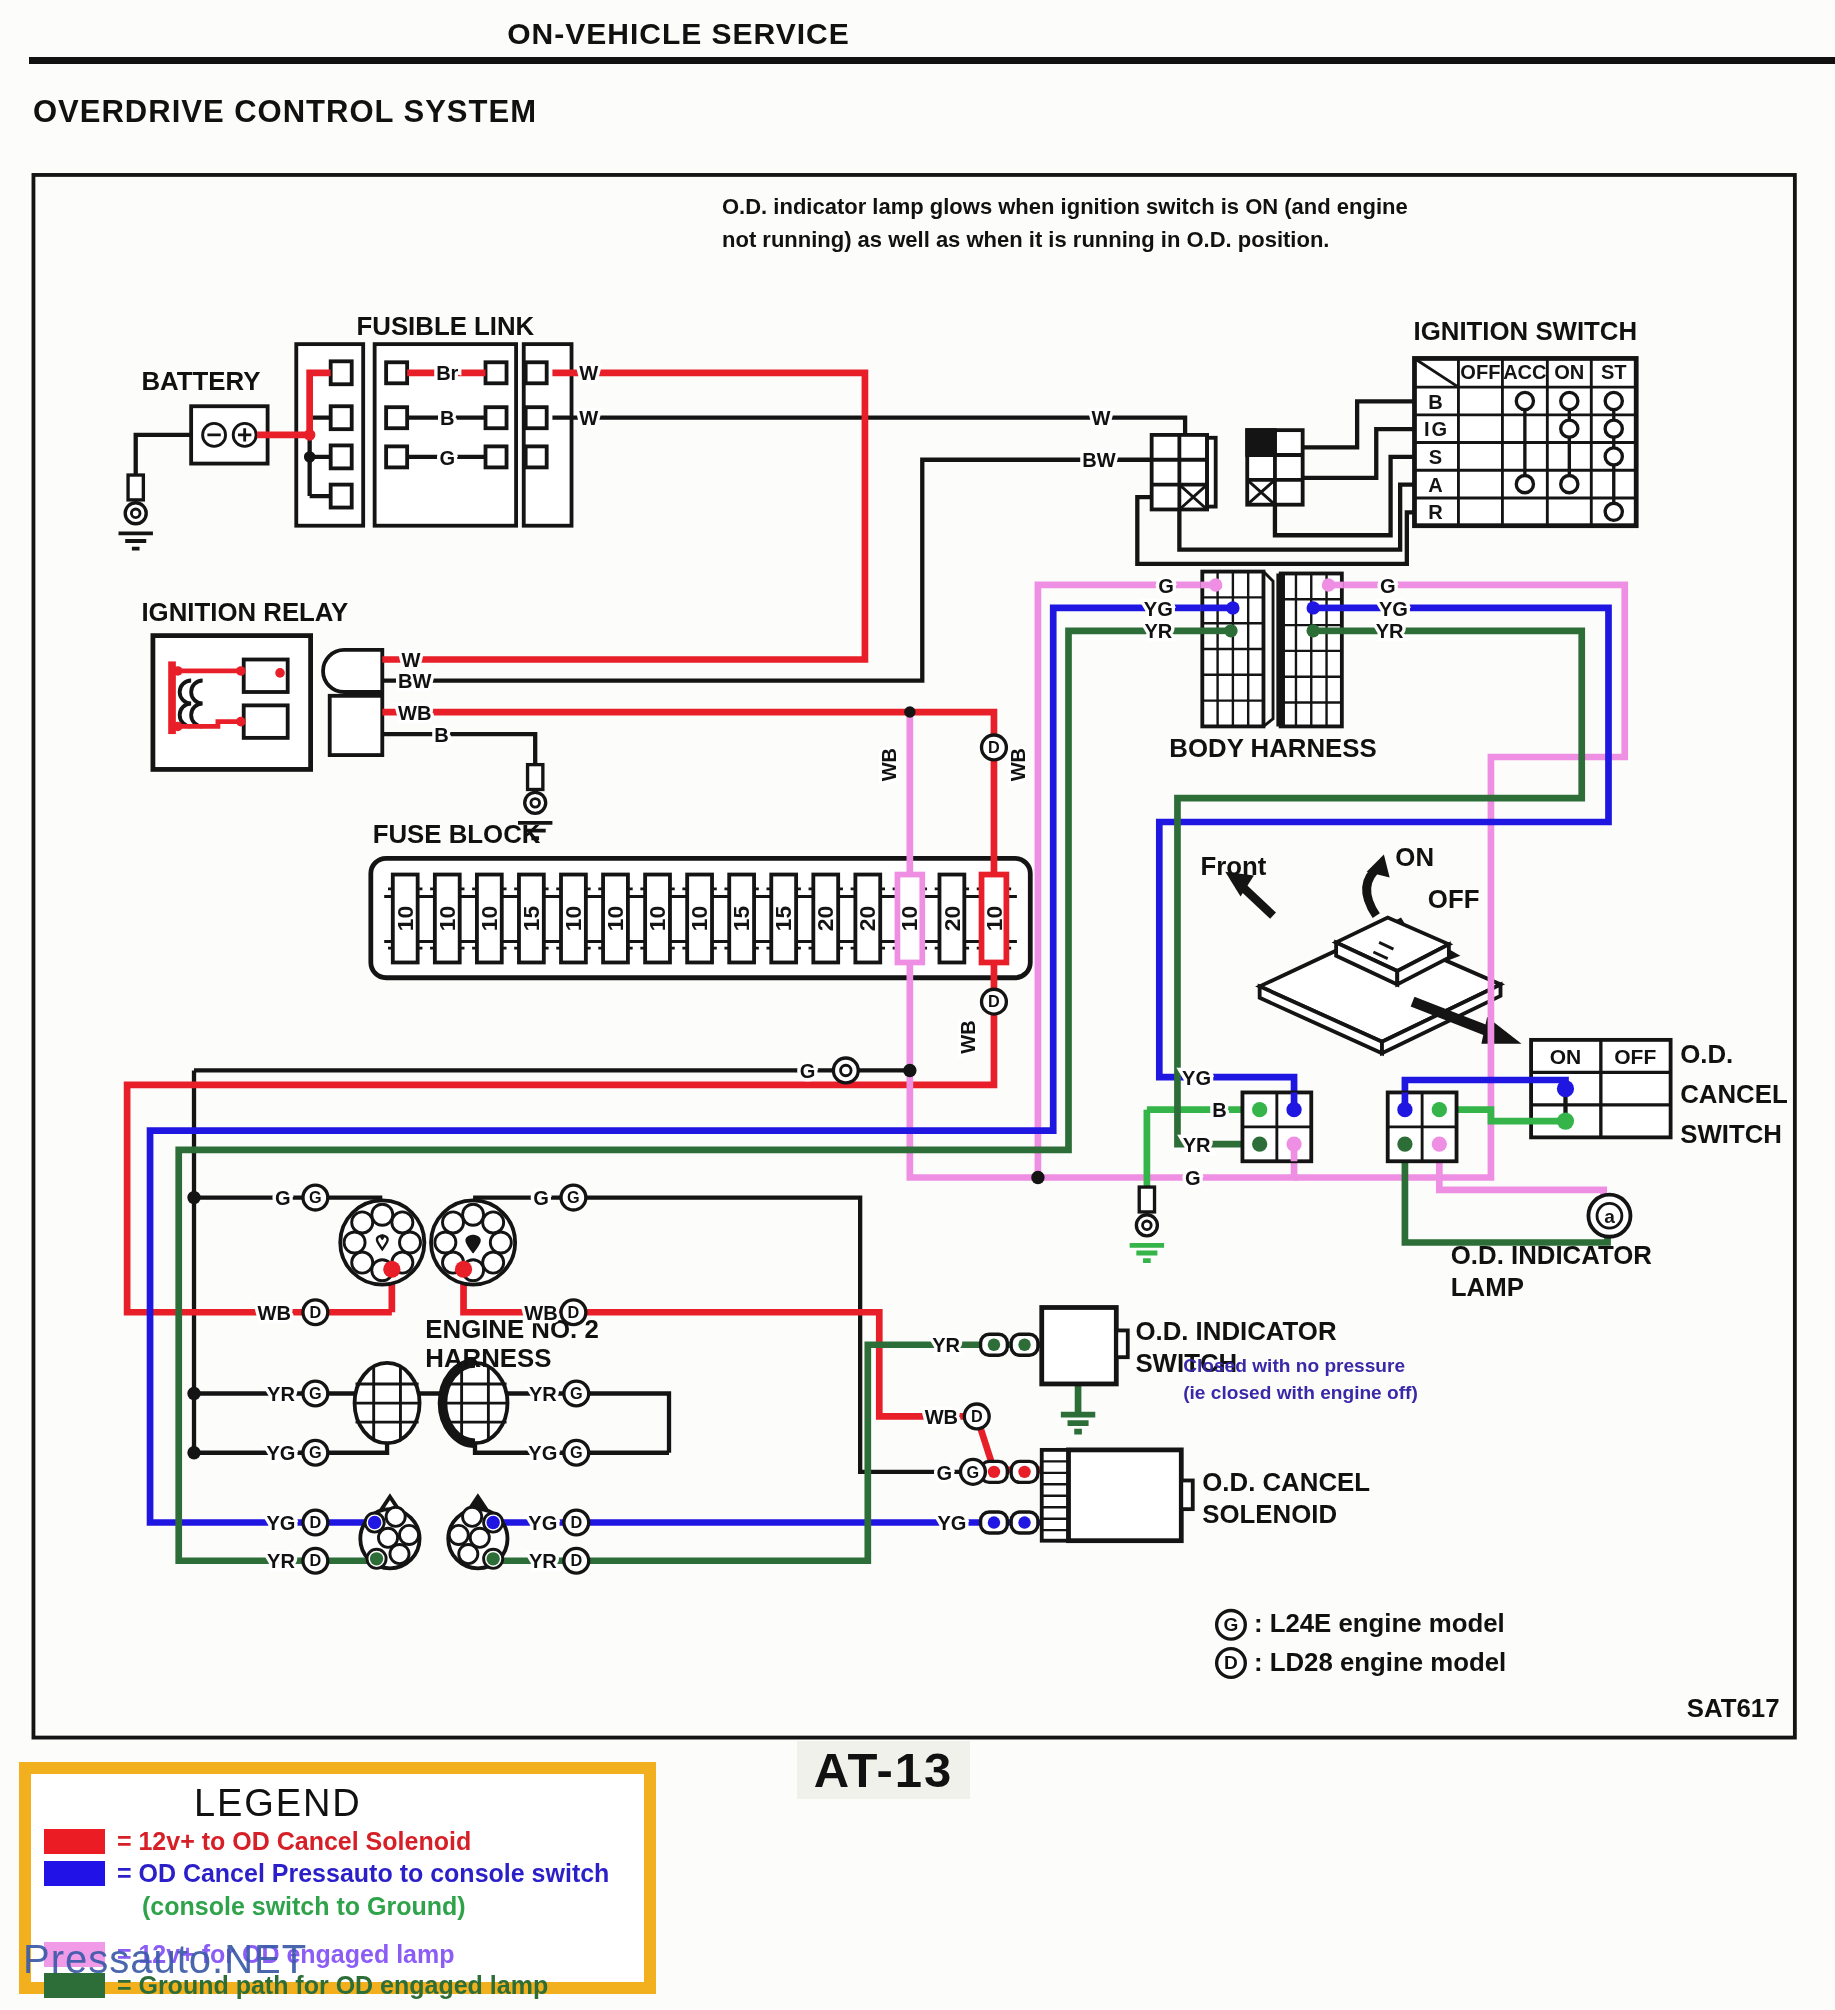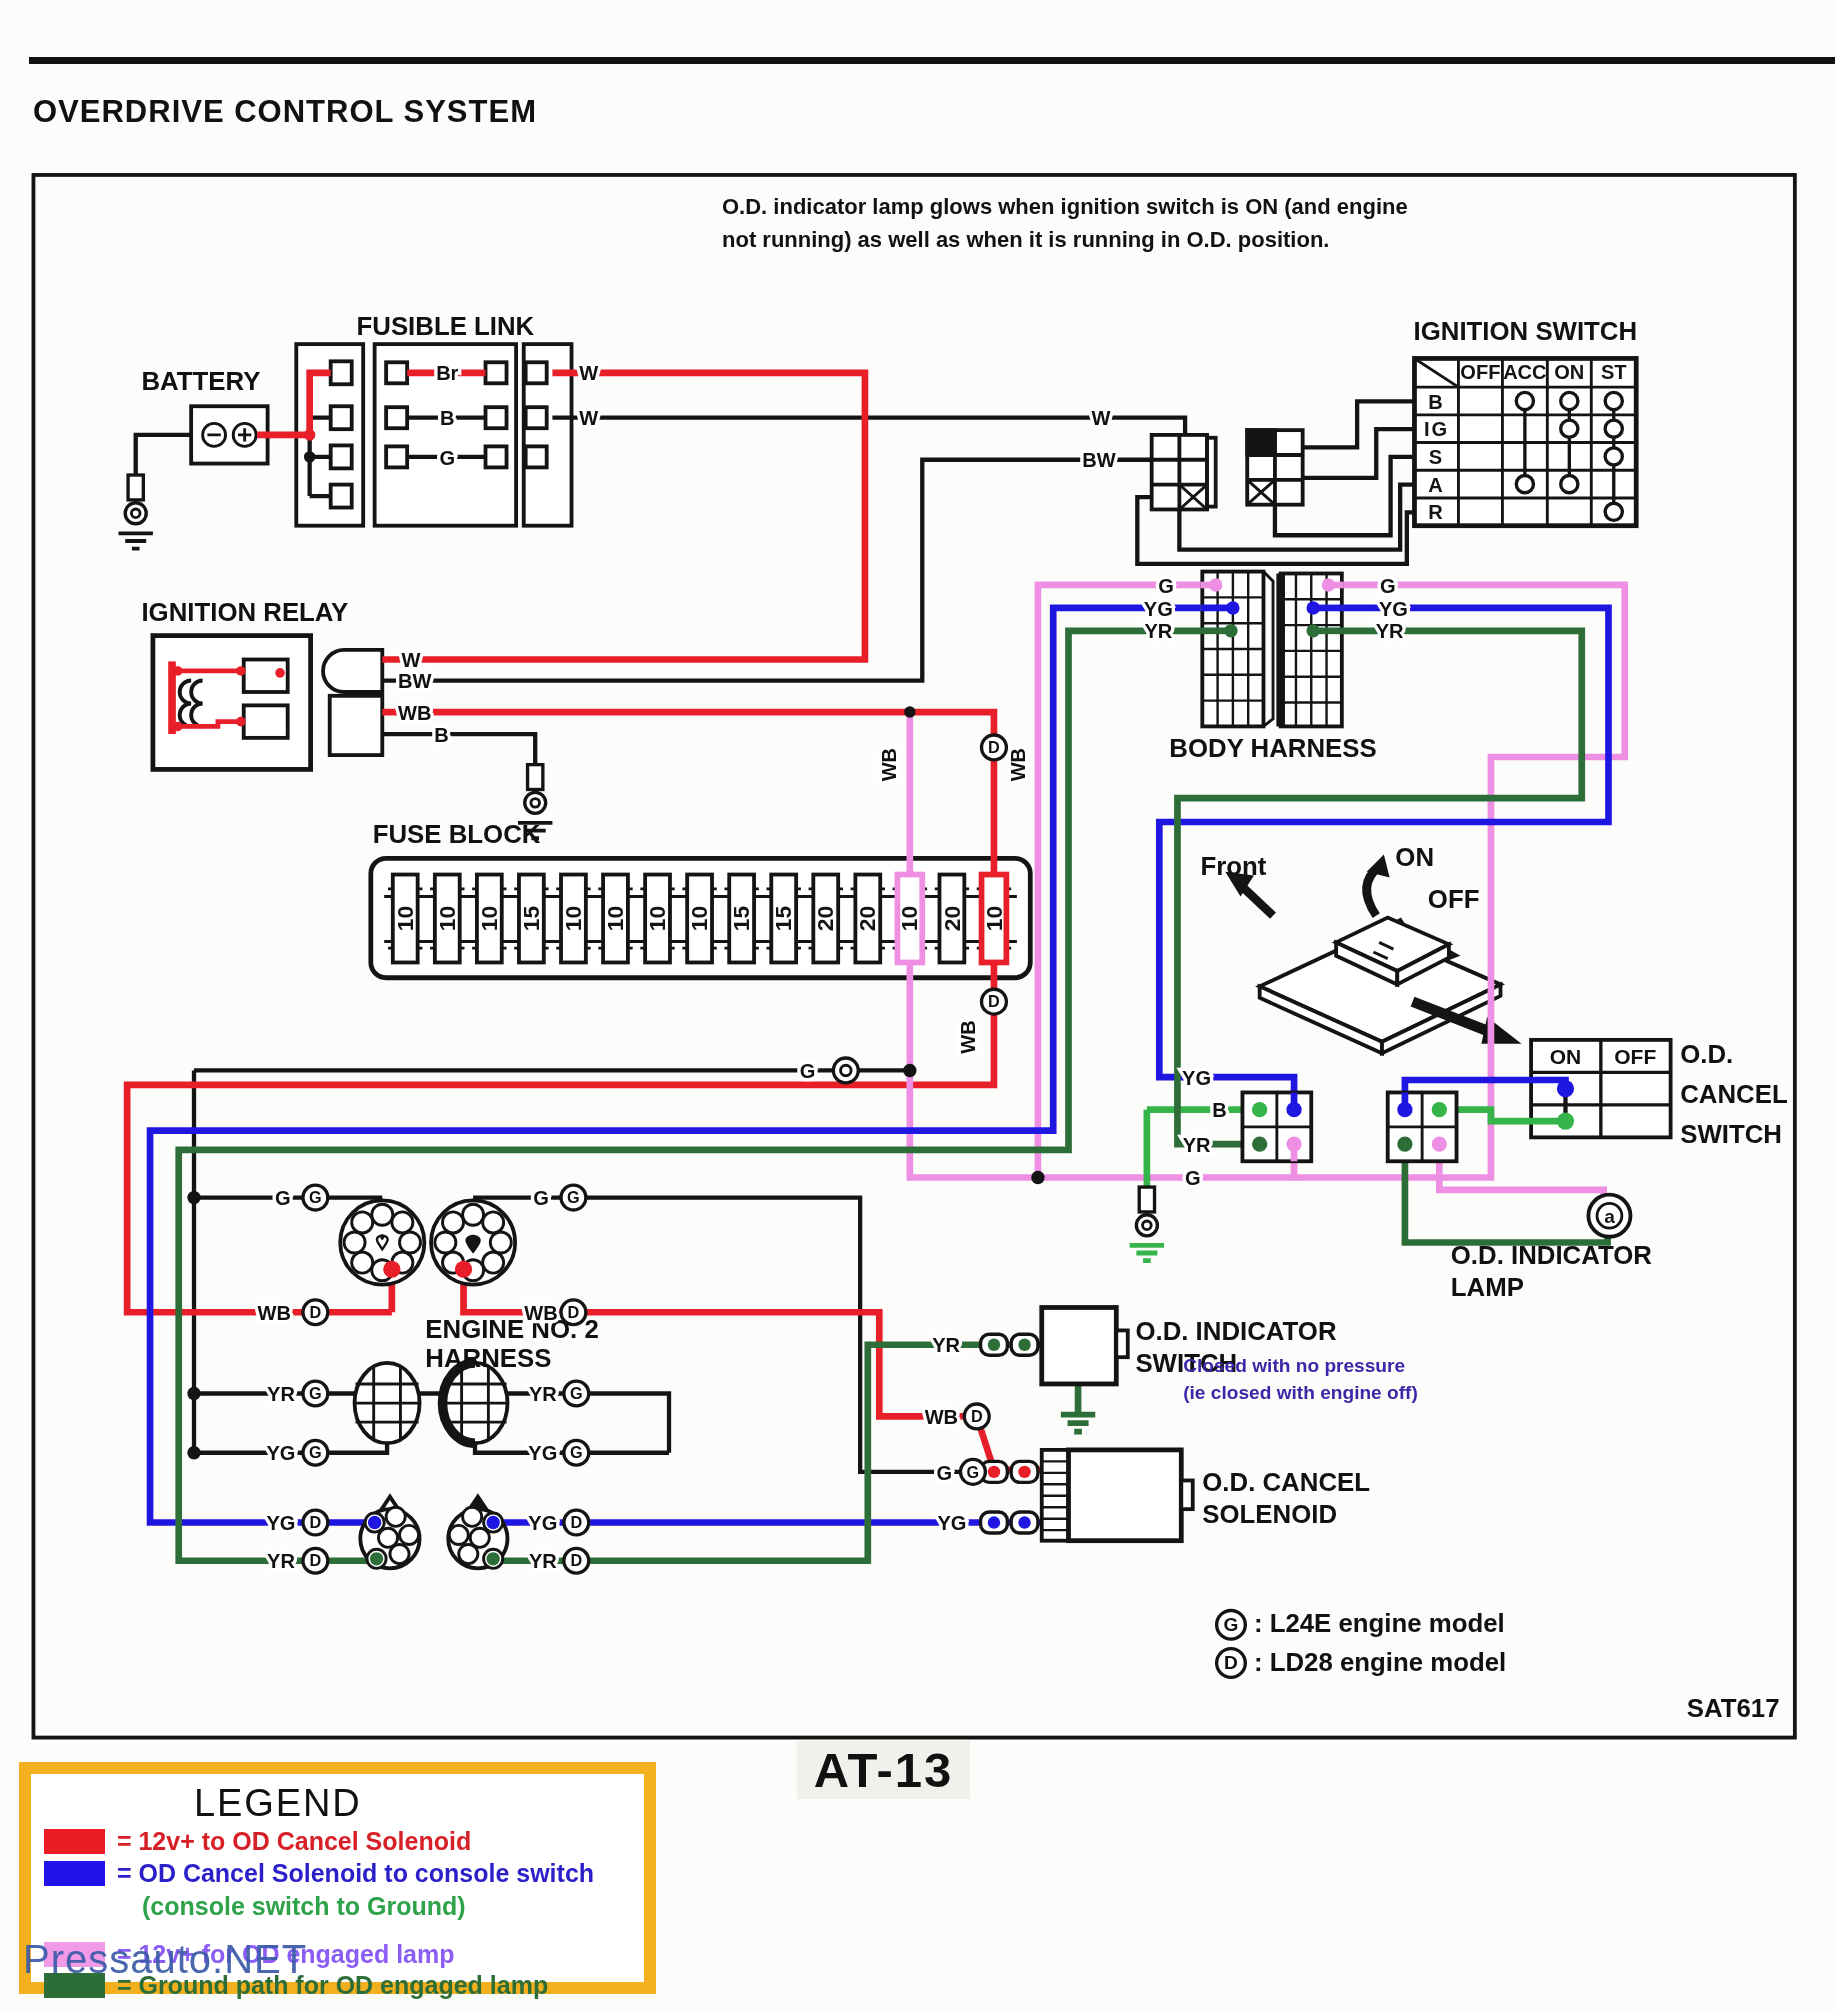--- a/index.html
+++ b/index.html
@@ -25,20 +25,21 @@
   .ctext{font-size:27px;font-weight:bold;fill:#111;}
   .wtag{font-size:21px;font-weight:bold;fill:#111;paint-order:stroke;stroke:#fff;stroke-width:7px;text-anchor:middle;}
   .mletter{font-size:17px;font-weight:bold;fill:#111;text-anchor:middle;}
   .tbltx{font-size:22px;font-weight:bold;fill:#111;text-anchor:middle;}
   .ann{font-size:20px;font-weight:bold;}
 </style>
 </head>
 <body>
 <div id="page">
 
+<div class="abs" id="title">ON-VEHICLE SERVICE</div>
 <div class="abs" id="rule"></div>
 <div class="abs" id="note">
   <div>O.D. indicator lamp glows when ignition switch is ON (and engine</div>
   <div>not running) as well as when it is running in O.D. position.</div>
 </div>
 <div class="abs" id="section">OVERDRIVE CONTROL SYSTEM</div>
 
 <svg class="abs" style="left:0;top:0" width="1835" height="2010" viewBox="0 0 1920 2103">
 
   <rect x="35" y="183" width="1843" height="1635" fill="none" stroke="#141414" stroke-width="4"></rect>
@@ -568,21 +569,21 @@
 
 <div class="abs" id="legend">
   <div id="legend-title">LEGEND</div>
   <div id="legend-rows">
         <div class="lrow">
           <div class="sw" style="background: rgb(236, 28, 36);"></div>
           <div class="ltx" style="color: rgb(214, 31, 38);">= 12v+ to OD Cancel Solenoid</div>
         </div>
         <div class="lrow">
           <div class="sw" style="background: rgb(33, 18, 232);"></div>
-          <div class="ltx" style="color: rgb(42, 31, 201);">= OD Cancel Solenoid to console switch</div>
+          <div class="ltx" style="color: rgb(42, 31, 201);">= OD Cancel Pressauto to console switch</div>
         </div>
         <div class="lwrap" style="color: rgb(46, 163, 74);">(console switch to Ground)</div>
         <div class="lgap"></div>
         <div class="lrow">
           <div class="sw" style="background: rgb(240, 154, 232);"></div>
           <div class="ltx" style="color: #8b5cf6;">= 12v+ for OD engaged lamp</div>
         </div>
         <div class="lrow">
           <div class="sw" style="background: rgb(45, 110, 56);"></div>
           <div class="ltx" style="color: rgb(45, 110, 56);">= Ground path for OD engaged lamp</div>

